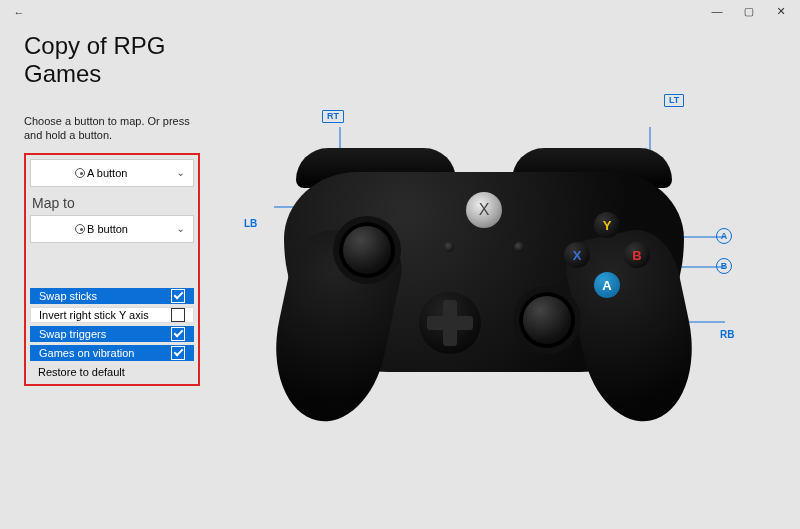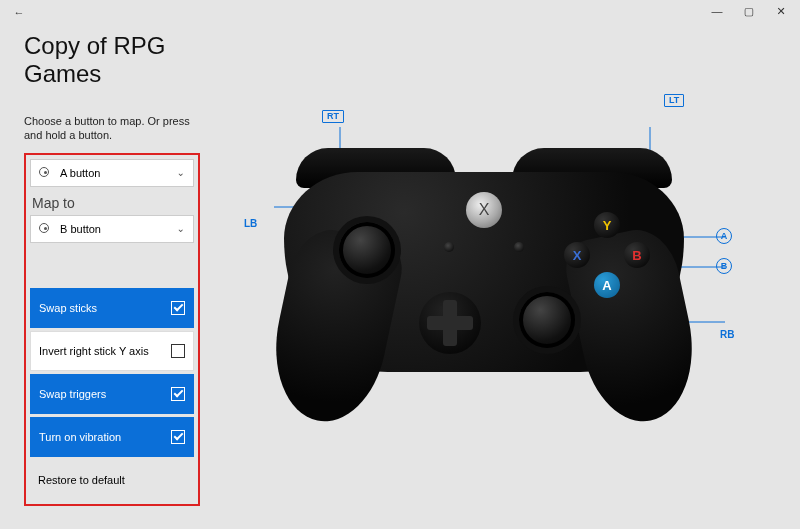--- a/index.html
+++ b/index.html
@@ -7,27 +7,27 @@
   .titlebar { height: 22px; display:flex; justify-content:space-between; align-items:center; padding:0 4px; }
   .tb-left, .tb-right { display:flex; align-items:center; gap:2px; }
   .tb-btn { width:30px; height:20px; display:flex; align-items:center; justify-content:center; font-size:11px; color:#333; }
   .content { padding: 0 24px 0 24px; display:flex; height: calc(100% - 22px); }
   .left { width: 180px; flex-shrink:0; }
   .right { flex:1; position:relative; }
   .page-title { font-size: 24px; font-weight: 400; margin-top: 10px; margin-bottom: 26px; color:#111; }
   .instruction { font-size: 11px; color:#222; line-height: 1.3; margin-bottom:10px; width:170px;}
   .redbox { border:2px solid #d22; padding:4px 4px 4px 4px; width:176px; }
   .dropdown { background:#fff; border:1px solid #ccc; height:28px; display:flex; align-items:center; justify-content:space-between; padding:0 8px; font-size:11px; margin-bottom:4px;}
-  .dd-left { display:flex; gap:11px;}
+  .dd-left { display:flex; align-items:center; gap:2px;margin-left:36px;}
   .circ-icon { width:10px; height:10px; border:1.5px solid #555; border-radius:50%; display:inline-block; position:relative;}
   .circ-icon::after{content:""; position:absolute; width:3px; height:3px; background:#555; border-radius:50%; left:3.5px; top:3.5px;}
   .chev { font-size:10px; color:#555;}
   .mapto { font-size:14px; color:#444; padding:4px 2px 4px 2px; }
   .spacer { height:38px;}
-  .opt { height:40px; display:flex; align-items:center; justify-content:space-between; padding:0 8px; font-size:11px; border:1px solid #ddd; margin-top:3px; background:#fff;}
+  .opt { height:16px; display:flex; align-items:center; justify-content:space-between; padding:0 8px; font-size:11px; border:1px solid #ddd; margin-top:3px; background:#fff;}
   .opt.sel { background:#0b6fd8; color:#fff; border-color:#0b6fd8;}
   .cbox { width:14px; height:14px; border:1.5px solid #333; display:flex; align-items:center; justify-content:center; }
   .opt.sel .cbox { border-color:#fff; }
   .check { width:9px; height:5px; border-left:2px solid #fff; border-bottom:2px solid #fff; transform:rotate(-45deg); margin-top:-2px;}
   .tabs { display:flex; justify-content:center; margin-top:10px;}
   .tab { font-size:12px; color:#0b6fd8; padding:4px 4px; border-bottom:2px solid #0b6fd8;}
   .controller-area { position:relative; width:100%; height:430px; }
   svg.leads { position:absolute; left:0; top:0; width:100%; height:100%; pointer-events:none;}
   .badge { position:absolute; border:1.5px solid #0b6fd8; color:#0b6fd8; font-size:9px; font-weight:600; border-radius:1px; padding:1px 4px; background:transparent; line-height:1; }
   .badge.circ { border-radius:50%; width:16px; height:16px; display:flex; align-items:center; justify-content:center; padding:0;}
@@ -106,21 +106,21 @@
         <span>Invert right stick Y axis</span>
         <span class="cbox"></span>
       </div>
       <div class="opt sel">
         <span>Swap triggers</span>
         <span class="cbox">
             <span class="check"></span>
           </span>
       </div>
       <div class="opt sel">
-        <span>Turn on vibration</span>
+        <span>Games on vibration</span>
         <span class="cbox">
             <span class="check"></span>
           </span>
       </div>
       <div class="opt" style="border:none; background:transparent;">
         <span>Restore to default</span>
       </div>
     </div>
   </div>
 

